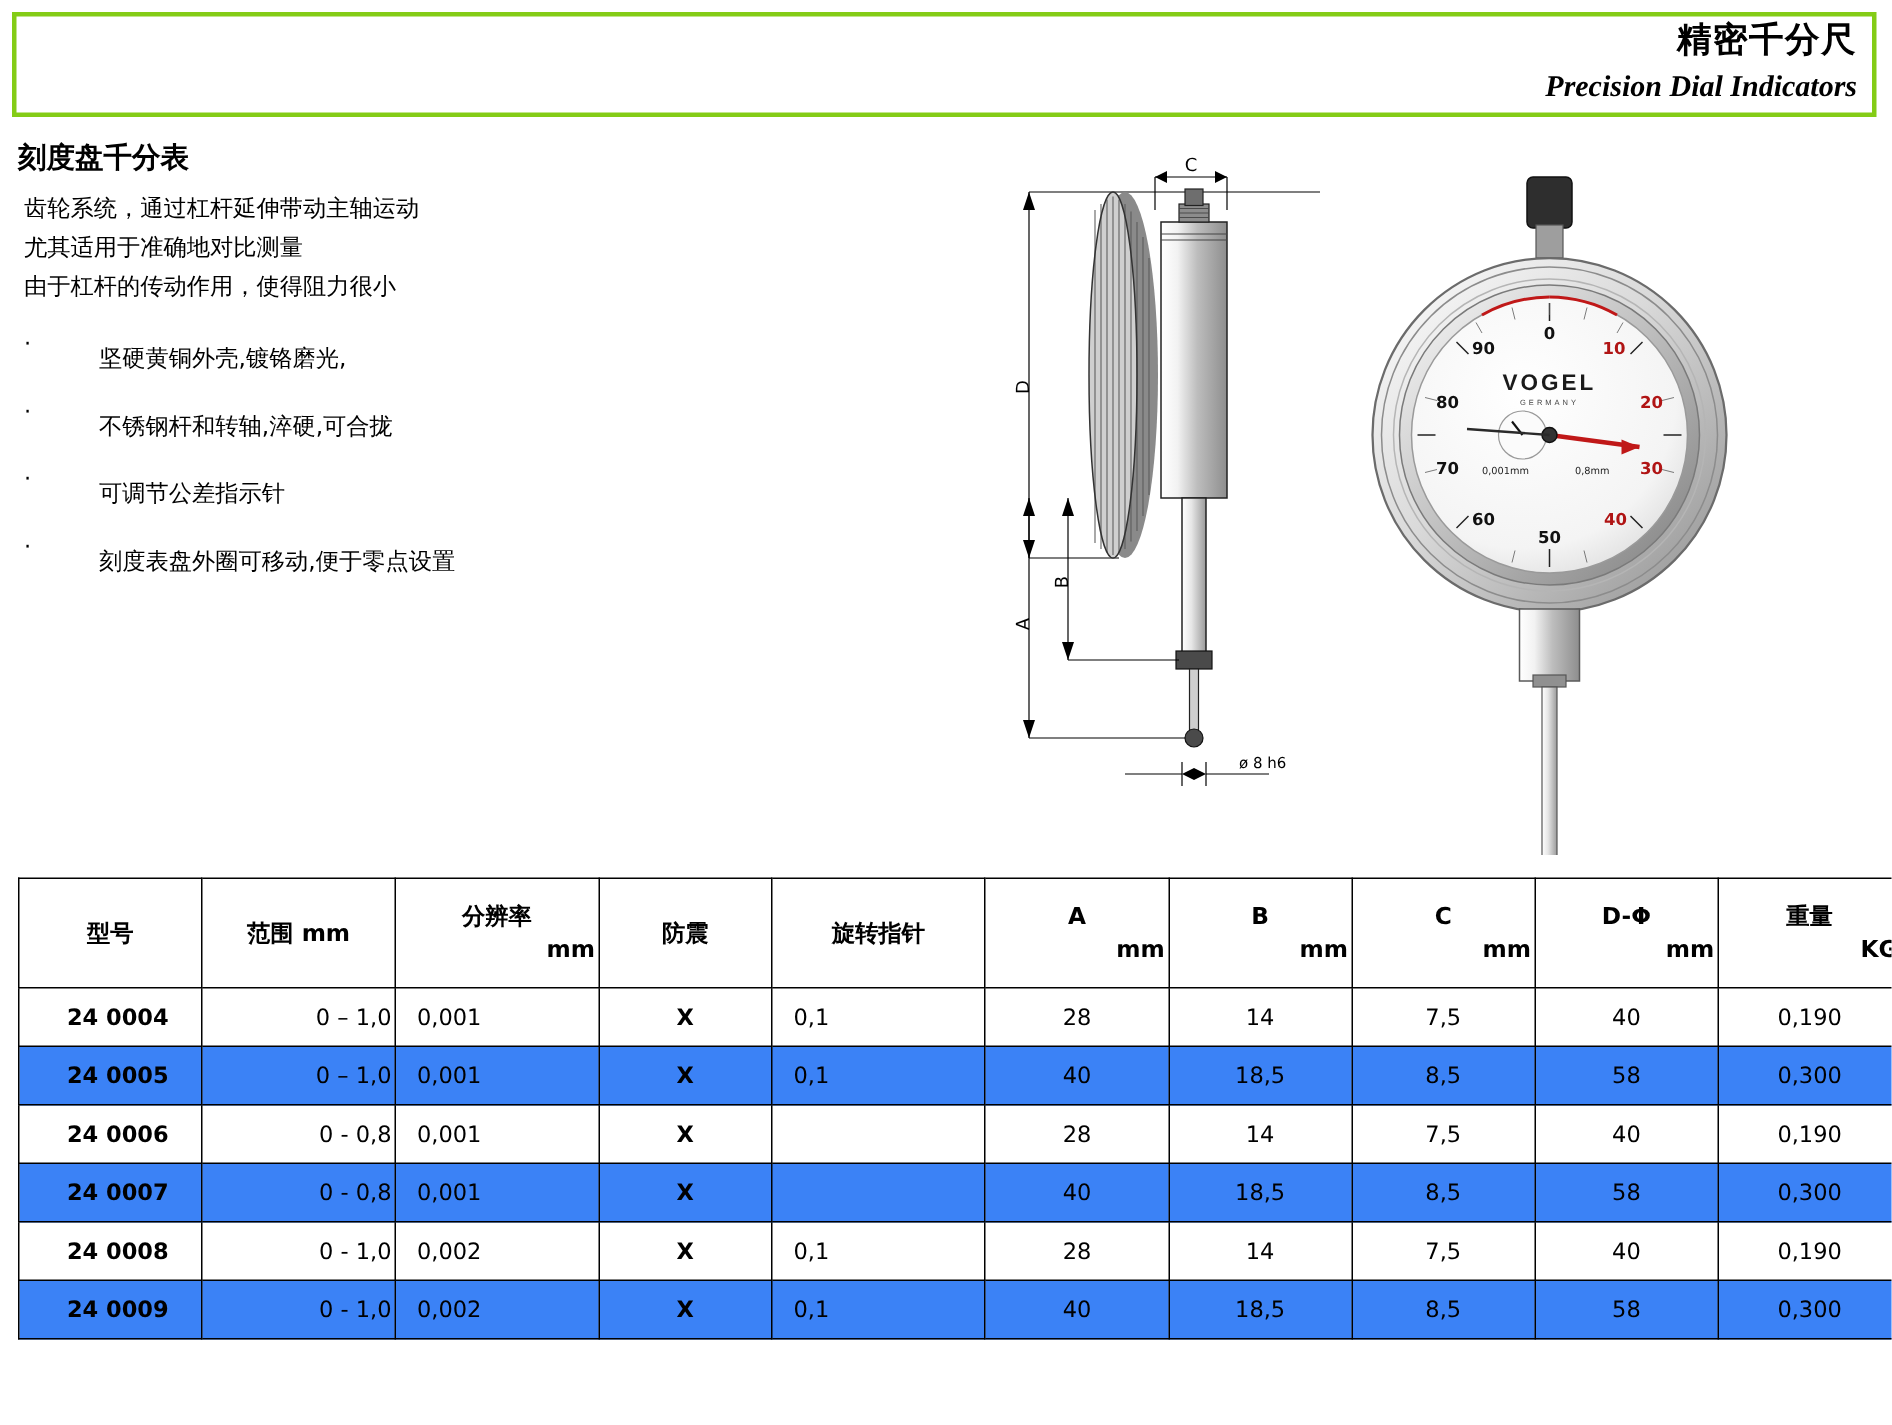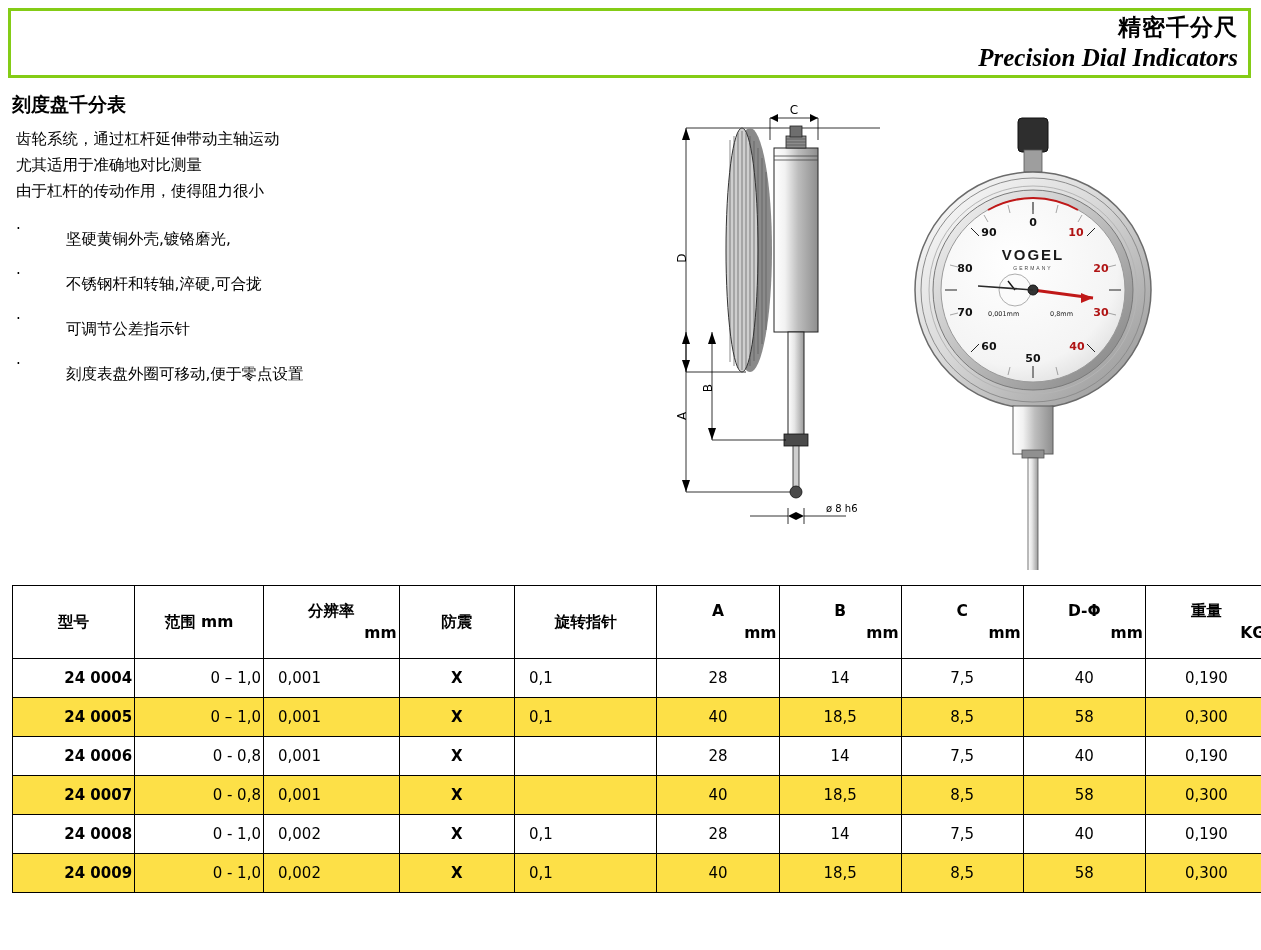--- a/index.html
+++ b/index.html
@@ -34,21 +34,21 @@
   }
   .header-cn {
     font-family: "DejaVu Sans", sans-serif;
     font-size: 23px;
     font-weight: 700;
     letter-spacing: 1px;
     line-height: 28px;
   }
   .header-en {
     font-family: "Liberation Serif", serif;
-    font-size: 25px;
+    font-size: 20px;
     font-weight: 700;
     font-style: italic;
     line-height: 30px;
     margin-top: 2px;
   }
 
   
   .left-col {
     position: absolute;
     left: 12px;
@@ -116,25 +116,25 @@
     height: 38px;
     padding: 0 2px;
   }
   table.spec thead th {
     height: 72px;
     font-weight: 700;
     font-size: 15.5px;
     line-height: 22px;
   }
   table.spec tbody tr.alt td {
-    background: #fde047;
+    background: #3b82f6;
   }
   table.spec td.model {
     font-weight: 700;
-    text-align: right;
+    text-align: center;
     padding-left: 12px;
   }
   table.spec td.rng {
     text-align: right;
     padding-left: 12px;
   }
   table.spec td.res, table.spec td.rot {
     text-align: left;
     padding-left: 14px;
   }

